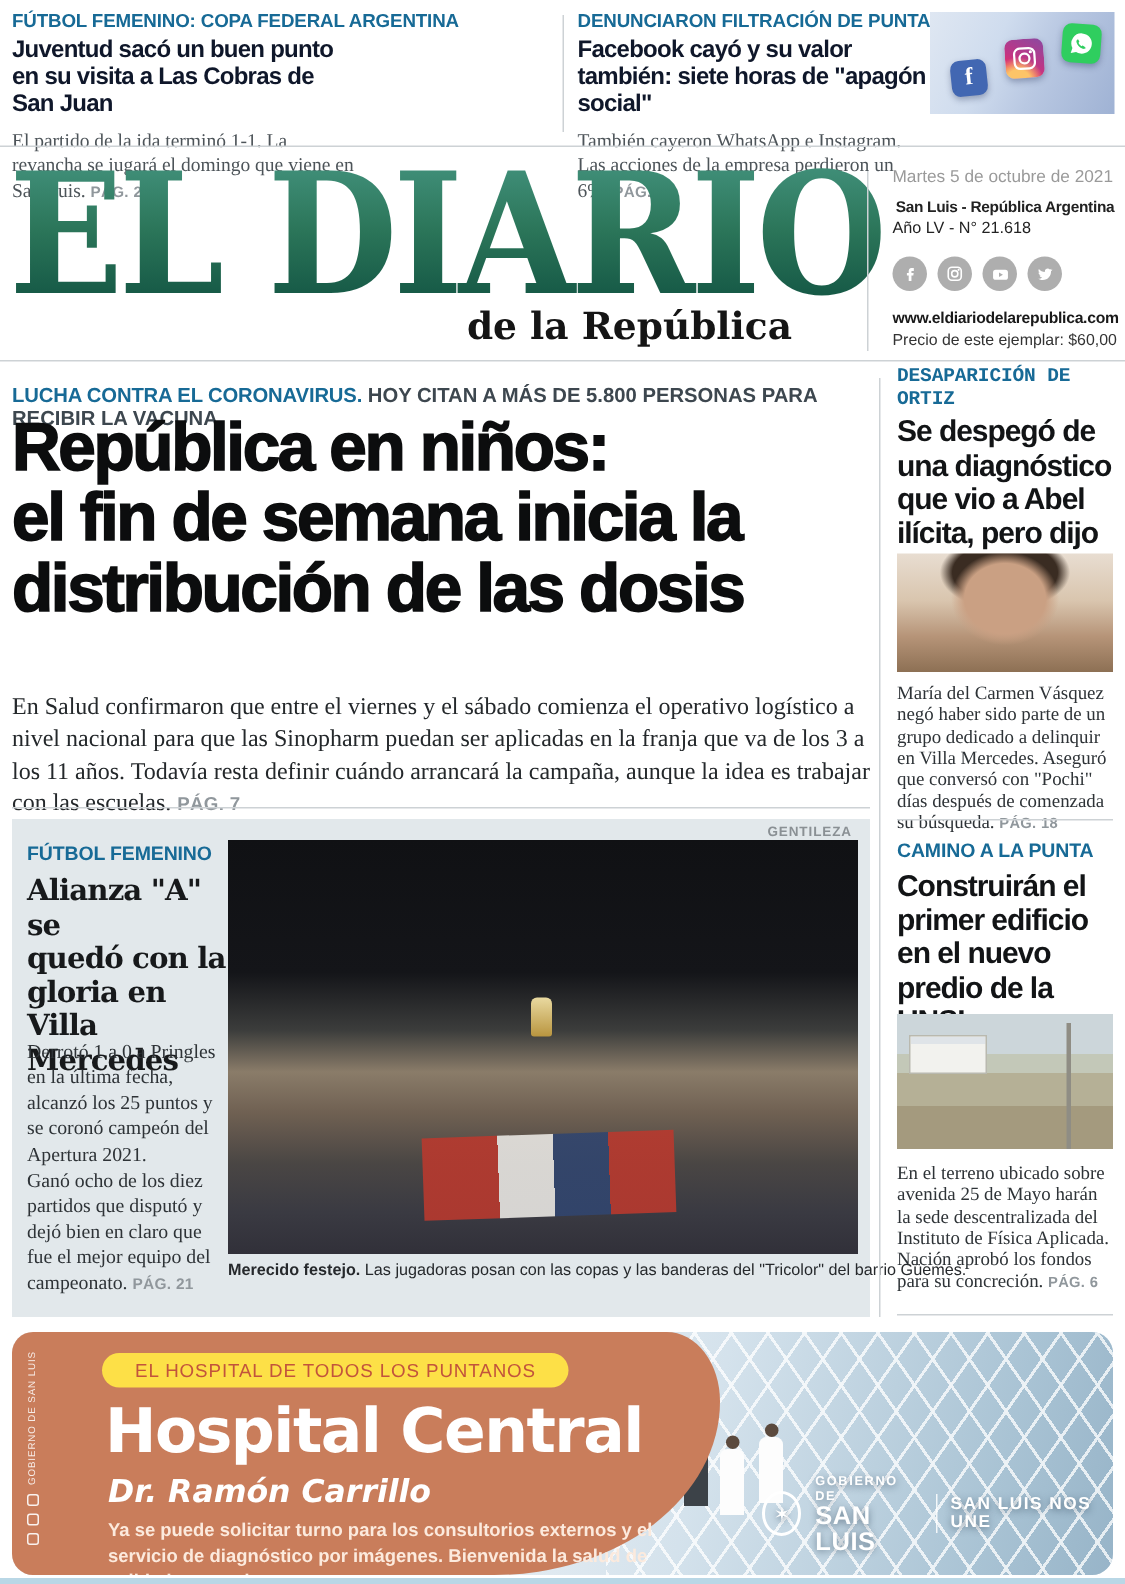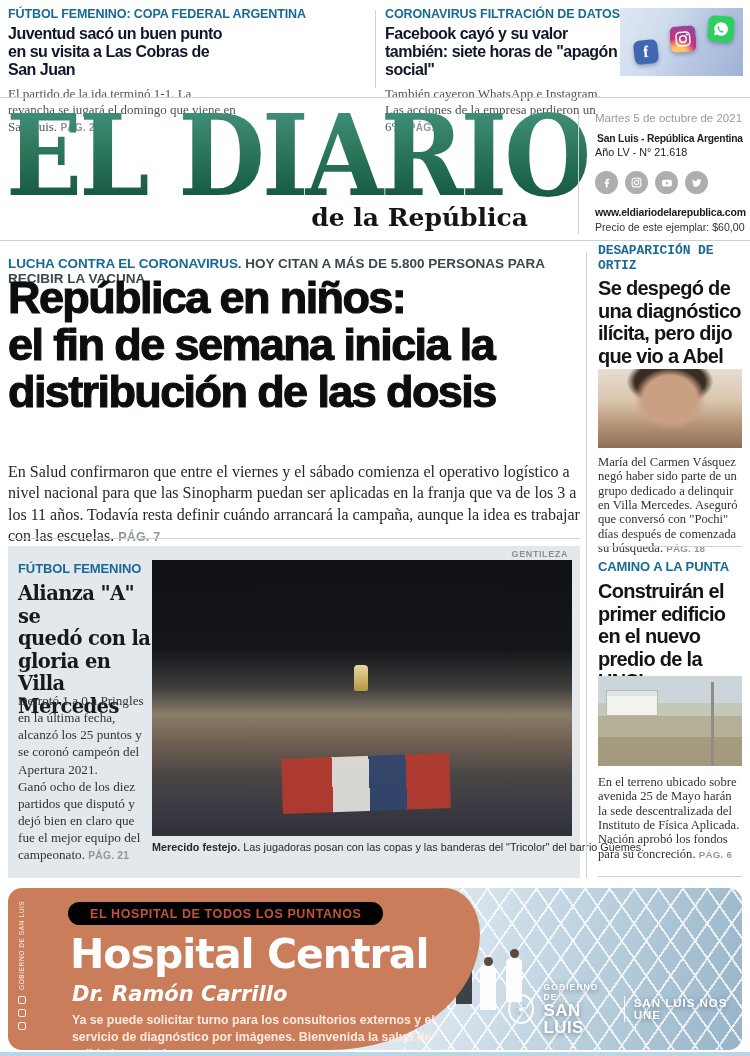--- a/index.html
+++ b/index.html
@@ -117,21 +117,21 @@
   .ad-photo { position:absolute; inset:0;
     background:linear-gradient(105deg,#f3f6f8 0%, #ecf1f5 40%, #d4e2ec 62%, #a9c3d4 88%, #97b4c8 100%); }
   .ad-glass { position:absolute; right:0; top:0; width:46%; height:100%; opacity:.8;
     background:repeating-linear-gradient(55deg, rgba(255,255,255,.95) 0 2px, transparent 2px 20px),
                repeating-linear-gradient(-55deg, rgba(255,255,255,.95) 0 2px, transparent 2px 20px); }
   .doctor { position:absolute; width:16px; height:44px; border-radius:5px 5px 0 0; background:#fdfdfd; }
   .doctor::before { content:""; position:absolute; left:4px; top:-9px; width:9px; height:9px; border-radius:50%; background:#5b4a3e; }
   .doc1 { left:448px; top:72px; background:#3c4248; } .doc2 { left:472px; top:78px; } .doc3 { left:498px; top:70px; }
   .ad-panel { position:absolute; left:0; top:0; bottom:0; width:472px; background:#c97d5b;
     border-top-right-radius:46px 60px; border-bottom-right-radius:195px 150px; }
-  .ad-badge { position:absolute; left:60px; top:14px; background:#000000; color:#c2543c; font-weight:bold;
+  .ad-badge { position:absolute; left:60px; top:14px; background:#fde047; color:#c2543c; font-weight:normal;
     font-size:12.5px; letter-spacing:0.6px; padding:5px 22px 4px; border-radius:999px; white-space:nowrap; }
   .ad-title { position:absolute; left:62px; top:42px; font-family:"DejaVu Sans",sans-serif; font-weight:bold;
     font-size:41px; letter-spacing:-1px; color:#fff; }
   .ad-sub { position:absolute; left:64px; top:94px; font-family:"DejaVu Sans",sans-serif; font-weight:bold;
     font-style:italic; font-size:21px; color:#fff; }
   .ad-body { position:absolute; left:64px; top:124px; width:402px; font-weight:bold; font-size:12.3px;
     line-height:1.4; color:#fceadd; }
   .ad-side-label { position:absolute; left:10px; top:16px; height:86px; writing-mode:vertical-rl; transform:rotate(180deg);
     font-size:6.5px; letter-spacing:0.6px; color:rgba(255,255,255,.85); white-space:nowrap; }
   .ad-side-icons { position:absolute; left:10px; top:108px; display:flex; flex-direction:column; gap:5px; }
@@ -161,21 +161,21 @@
     <div class="teaser-sum">
       <span>El partido de la ida terminó 1-1. La revancha se jugará el domingo que viene en San Luis.</span>
       <span class="pref">PÁG. 20</span>
     </div>
     <div class="tphoto tphoto1"></div>
   </div>
 
   <div class="hair-v" style="left:375px; top:10px; height:78px;"></div>
 
   <div class="teaser t2">
-    <div class="kicker">CORONAVIRUS FILTRACIÓN DE DATOS</div>
+    <div class="kicker">DENUNCIARON FILTRACIÓN DE PUNTA</div>
     <div class="teaser-head">
       <span>Facebook cayó y su valor también:</span>
       <span>siete horas de "apagón social"</span>
     </div>
     <div class="teaser-sum">
       <span>También cayeron WhatsApp e Instagram. Las acciones de la empresa perdieron un 6%.</span>
       <span class="pref">PÁG. 12</span>
     </div>
     <div class="tphoto tphoto2">
       <div class="app-icon app-fb">f</div>
@@ -275,22 +275,22 @@
       <span>Las jugadoras posan con las copas y las banderas del "Tricolor" del barrio Güemes.</span>
     </div>
   </div>
 
   <div class="hair-v" style="left:586px; top:252px; height:626px;"></div>
 
   <div class="sb sb-kicker kicker sb1-kicker">DESAPARICIÓN DE ORTIZ</div>
   <div class="sb sb-head sb1-head">
     <span>Se despegó de</span>
     <span>una diagnóstico</span>
+    <span>que vio a Abel</span>
     <span>ilícita, pero dijo</span>
-    <span>que vio a Abel</span>
   </div>
   <div class="sb sb1-photo"></div>
   <div class="sb sb-body sb1-body">
     <span>María del Carmen Vásquez negó haber sido parte de un grupo dedicado a delinquir en Villa Mercedes. Aseguró que conversó con "Pochi" días después de comenzada su búsqueda.</span>
     <span class="pref">PÁG. 18</span>
   </div>
 
   <div class="hair-h sb-div"></div>
 
   <div class="sb sb-kicker kicker sb2-kicker">CAMINO A LA PUNTA</div>

